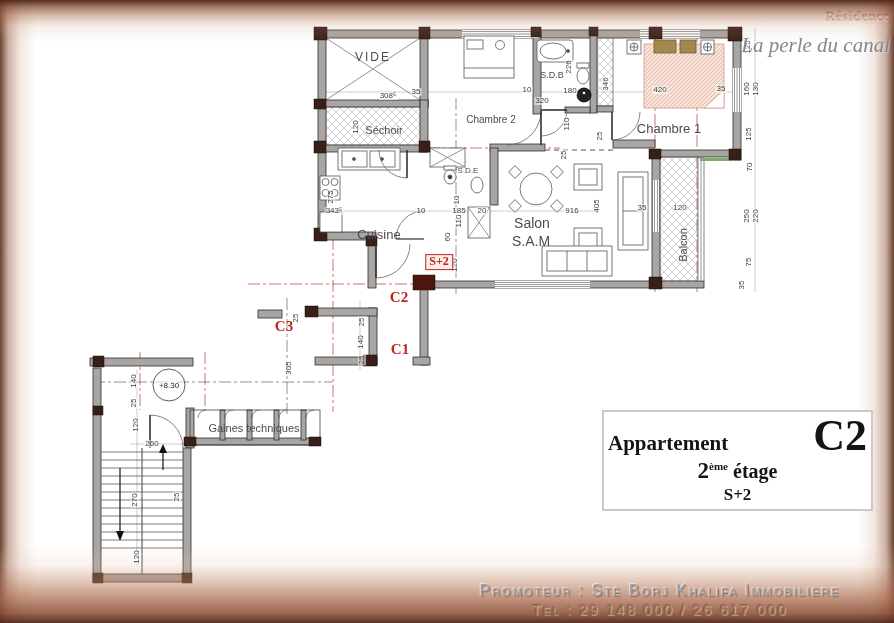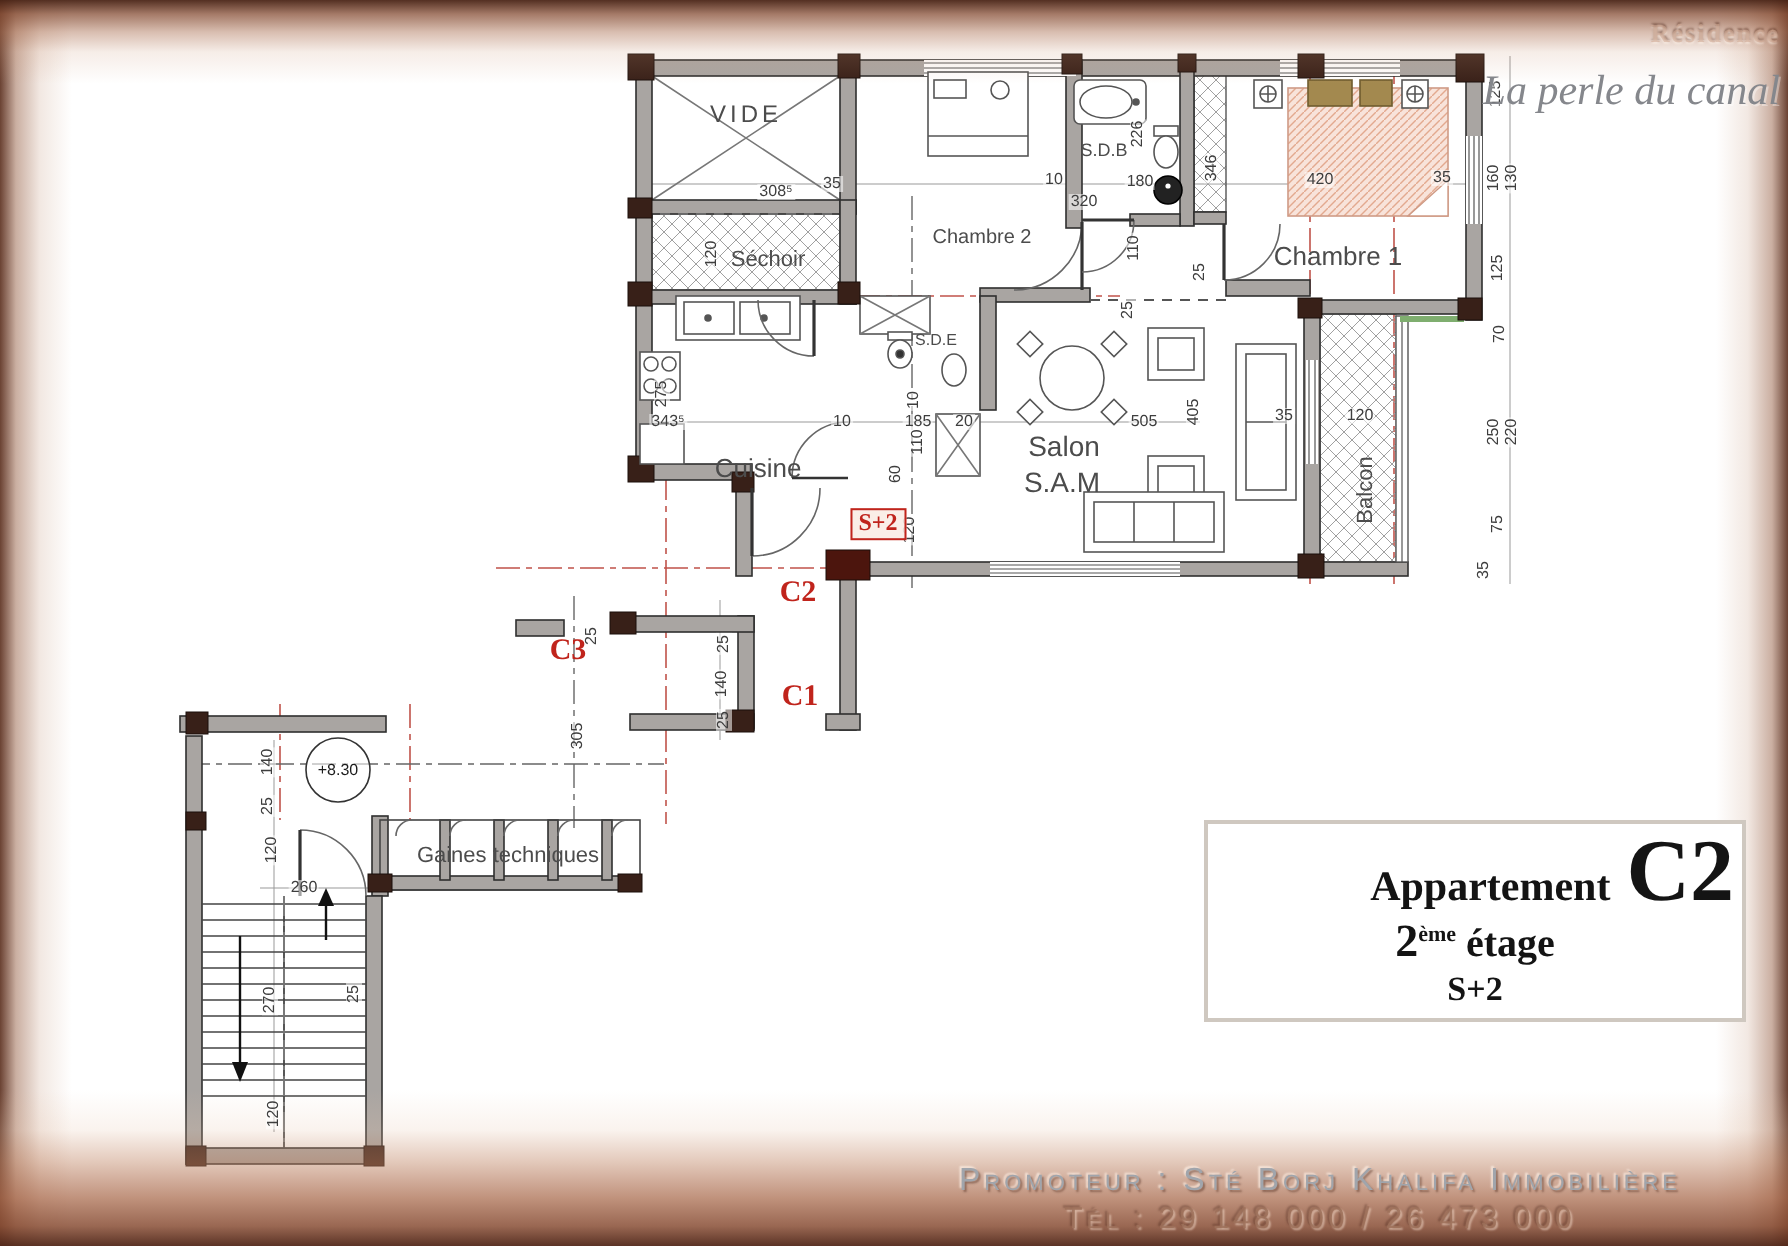--- a/index.html
+++ b/index.html
@@ -25,21 +25,21 @@
   .brand{position:absolute;left:800px;top:9px;width:90px;z-index:4;text-align:right;
          font-family:"Liberation Serif",serif;font-weight:bold;font-size:13px;letter-spacing:1px;
          color:rgba(210,170,148,0.55);text-shadow:0 1px 1px rgba(255,245,235,0.5),0 -1px 1px rgba(80,40,25,0.45);}
   .tagline{position:absolute;left:730px;top:33px;width:160px;z-index:4;text-align:right;
            font-family:"Liberation Serif",serif;font-style:italic;font-size:21px;color:#85878c;
            text-shadow:1px 1px 0 rgba(255,255,255,0.35);}
   
   .info-box{position:absolute;left:602px;top:410px;width:267px;z-index:4;background:#ffffff;
             border:2px solid #cfc8c0;font-family:"Liberation Serif",serif;color:#141414;}
   .info-top{padding:5px 4px 4px 4px;text-align:center;}
-  .ib-row1{display:flex;justify-content:flex-end;align-items:baseline;gap:8px;}
+  .ib-row1{display:flex;justify-content:space-between;align-items:baseline;gap:8px;}
   .ib-title{font-weight:bold;font-size:21px;}
   .ib-unit{font-weight:bold;font-size:44px;line-height:0.85;}
   .ib-row2{font-weight:bold;font-size:20px;margin-top:2px;}
   .ib-floor-num{font-size:23px;}
   .ib-floor-sup{font-size:11px;vertical-align:super;}
   .ib-row3{font-weight:bold;font-size:17px;margin-top:1px;}
   .info-bottom{border-top:2px solid #cfc8c0;padding:6px 8px 8px 8px;font-weight:bold;font-size:19px;line-height:1.2;}
   
   .promoter{position:absolute;left:430px;top:582px;width:460px;z-index:4;text-align:center;
             font-variant:small-caps;font-size:16px;letter-spacing:2px;color:#a0a5ac;
@@ -295,21 +295,21 @@
       <span class="dim-label" style="left: 416px; top: 92px;">35</span>
       <span class="dim-label" style="left: 498px; top: 101px; margin-left: 44px;">320</span>
       <span class="dim-label" style="left: 527px; top: 90px;">10</span>
       <span class="dim-label" style="left: 570px; top: 91px;">180</span>
       <span class="dim-label" style="left: 660px; top: 90px;">420</span>
       <span class="dim-label" style="left: 721px; top: 89px;">35</span>
       <span class="dim-label" style="left: 334px; top: 211px;">343⁵</span>
       <span class="dim-label" style="left: 421px; top: 211px;">10</span>
       <span class="dim-label" style="left: 459px; top: 211px;">185</span>
       <span class="dim-label" style="left: 482px; top: 211px;">20</span>
-      <span class="dim-label" style="left: 572px; top: 211px;">505</span>
+      <span class="dim-label" style="left: 572px; top: 211px;">916</span>
       <span class="dim-label" style="left: 642px; top: 208px;">35</span>
       <span class="dim-label" style="left: 680px; top: 208px;">120</span>
       <span class="dim-label" style="left: 152px; top: 444px;">260</span>
       <span class="dim-label v" style="left: 356px; top: 127px;">120</span>
       <span class="dim-label v" style="left: 331px; top: 197px;">275</span>
       <span class="dim-label v" style="left: 569px; top: 67px;">226</span>
       <span class="dim-label v" style="left: 606px; top: 84px;">346</span>
       <span class="dim-label v" style="left: 567px; top: 124px;">110</span>
       <span class="dim-label v" style="left: 600px; top: 136px;">25</span>
       <span class="dim-label v" style="left: 457px; top: 200px;">10</span>
@@ -358,14 +358,14 @@
       </div>
       <div class="ib-row2">
         <span class="ib-floor-num">2</span><span class="ib-floor-sup">ème</span>
         <span>étage</span>
       </div>
       <div class="ib-row3">S+2</div>
     </div>
   </div>
 
   <div class="promoter">Promoteur : Sté Borj Khalifa Immobilière</div>
-  <div class="phone">Tél : 29 148 000 / 26 473 000</div>
+  <div class="phone">Tél : 29 148 000 / 26 617 000</div>
 </div>
 
 </body></html>

